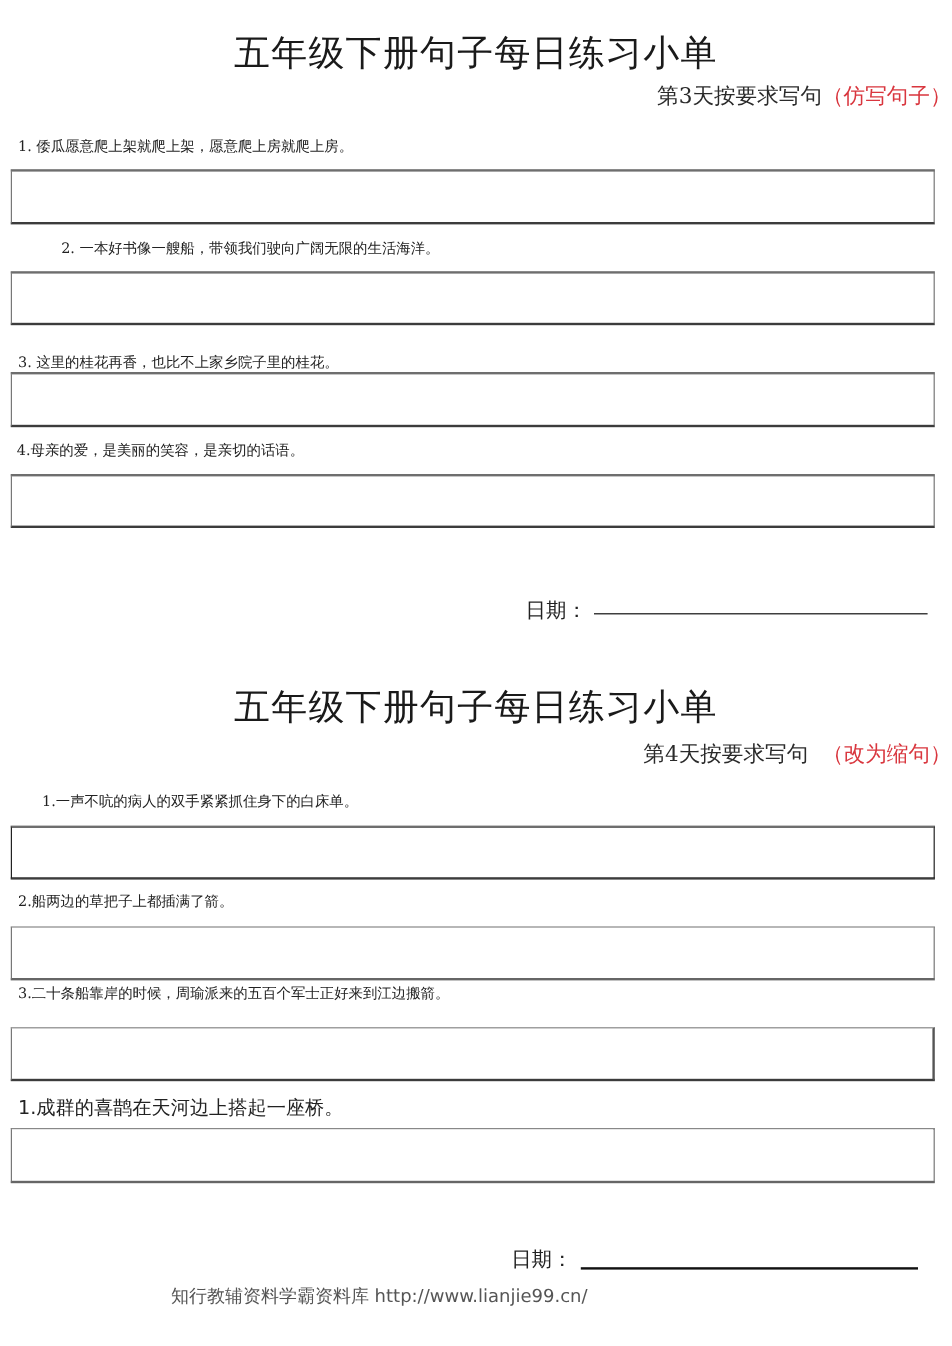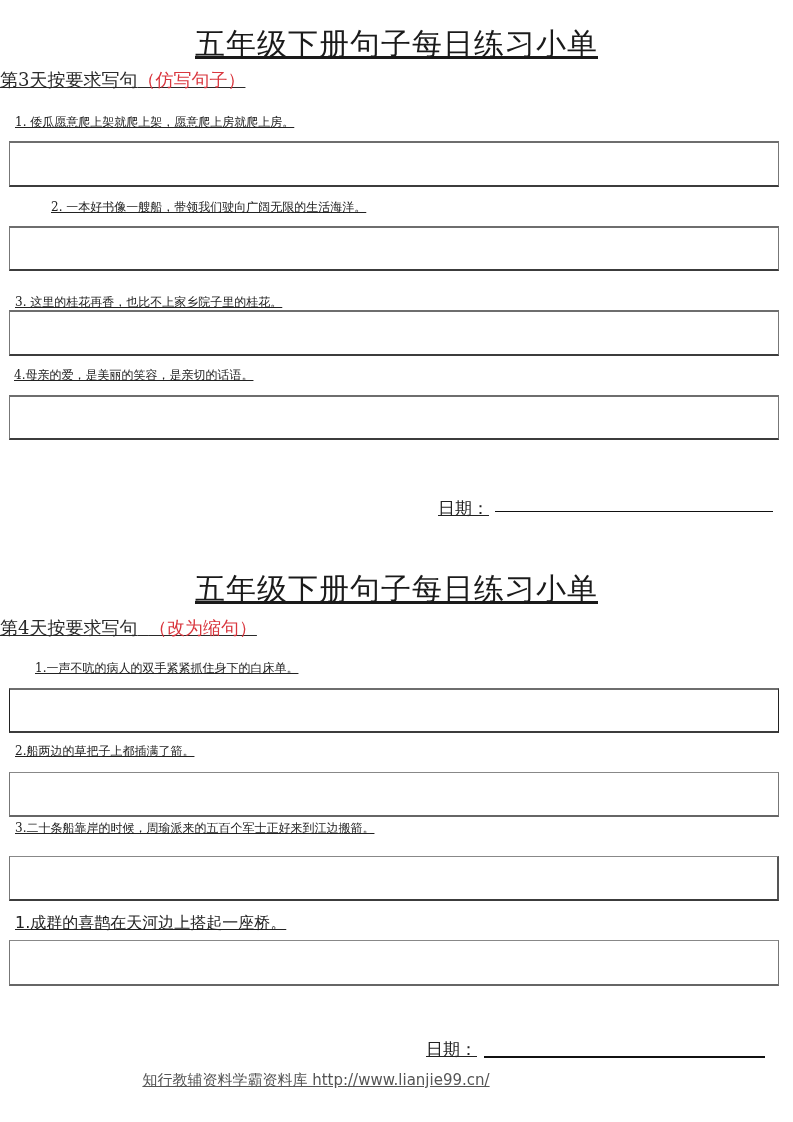--- a/index.html
+++ b/index.html
@@ -8,32 +8,32 @@
       background: #ffffff;
     }
     body {
       width: 793px;
       height: 1122px;
       position: relative;
       overflow: hidden;
       font-family: "DejaVu Serif", "Liberation Serif", serif;
       color: #1e1e1e;
     }
-    .abs { position: absolute; text-decoration: underline; }
+    .abs { position: absolute; }
     .title {
       left: 0; width: 793px;
       text-align: center;
       font-size: 30px;
       letter-spacing: 1px;
       color: #1a1a1a;
       white-space: nowrap;
     }
     .subtitle {
       left: 0; width: 793px;
-      text-align: left;
+      text-align: right;
       font-size: 18px;
       color: #2a2a2a;
       white-space: nowrap;
     }
     .subtitle .red { color: #d9363e; }
     .question {
       font-size: 12px;
       color: #222;
       white-space: nowrap;
     }

